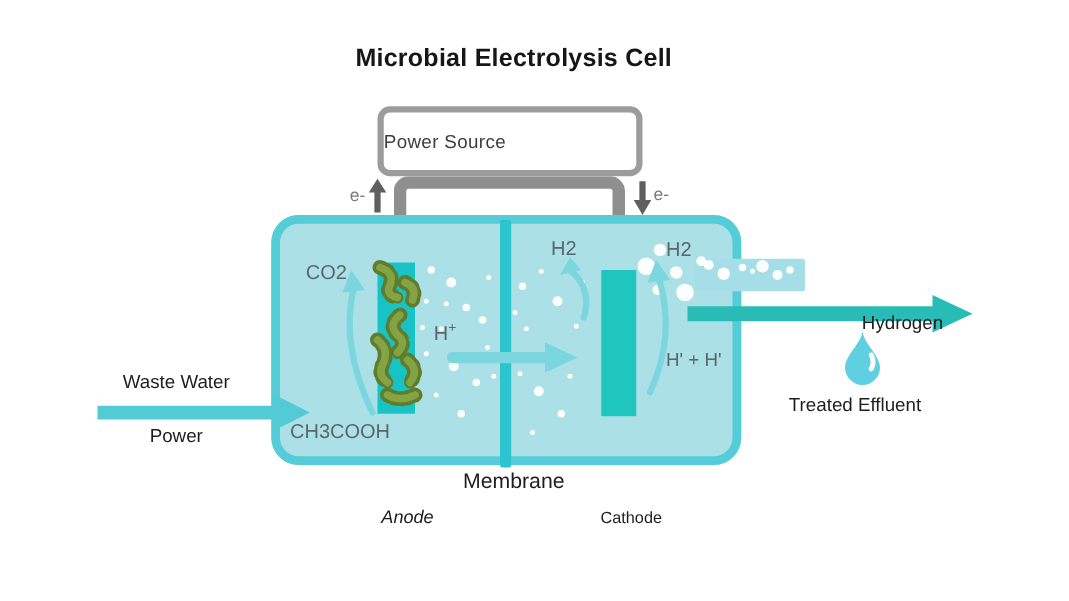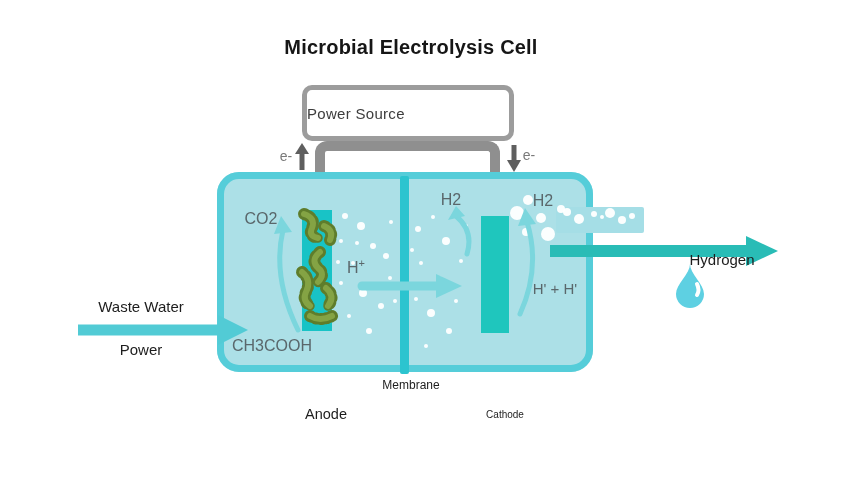--- a/index.html
+++ b/index.html
@@ -189,17 +189,18 @@
   <span class="abs ctr inlbl" style="left:261px;top:219px;">CO2</span>
   <span class="abs ctr inlbl" style="left:356px;top:267px;"><span>H</span><sup>+</sup></span>
   <span class="abs ctr inlbl" style="left:451px;top:200px;">H2</span>
   <span class="abs ctr inlbl" style="left:543px;top:201px;">H2</span>
   <span class="abs ctr inlbl-sm" style="left:555px;top:288px;">H' + H'</span>
   <span class="abs ctr inlbl" style="left:272px;top:346px;">CH3COOH</span>
 
   <span class="abs ctr lbl" style="left:141px;top:306px;">Waste Water</span>
   <span class="abs ctr lbl" style="left:141px;top:349px;">Power</span>
   <span class="abs ctr lbl" style="left:722px;top:219px;margin-top:40px;">Hydrogen</span>
-  <span class="abs ctr lbl-sm lbl" style="left:411px;top:385px;font-size:12px;">Membrane</span>
-  <span class="abs ctr lbl-sm lbl" style="left:326px;top:414px;font-size:14.5px;">Anode</span>
-  <span class="abs ctr lbl-sm lbl" style="left:505px;top:414px;font-size:10px;">Cathode</span>
+  <span class="abs ctr lbl" style="left:684px;top:324px;">Treated Effluent</span>
+  <span class="abs ctr lbl-sm lbl" style="left:411px;top:385px;font-size:17px;">Membrane</span>
+  <span class="abs ctr lbl-sm lbl" style="left:326px;top:414px;font-size:14.5px;font-style:italic;">Anode</span>
+  <span class="abs ctr lbl-sm lbl" style="left:505px;top:414px;font-size:13px;">Cathode</span>
 
 </div>
 
 </body></html>

